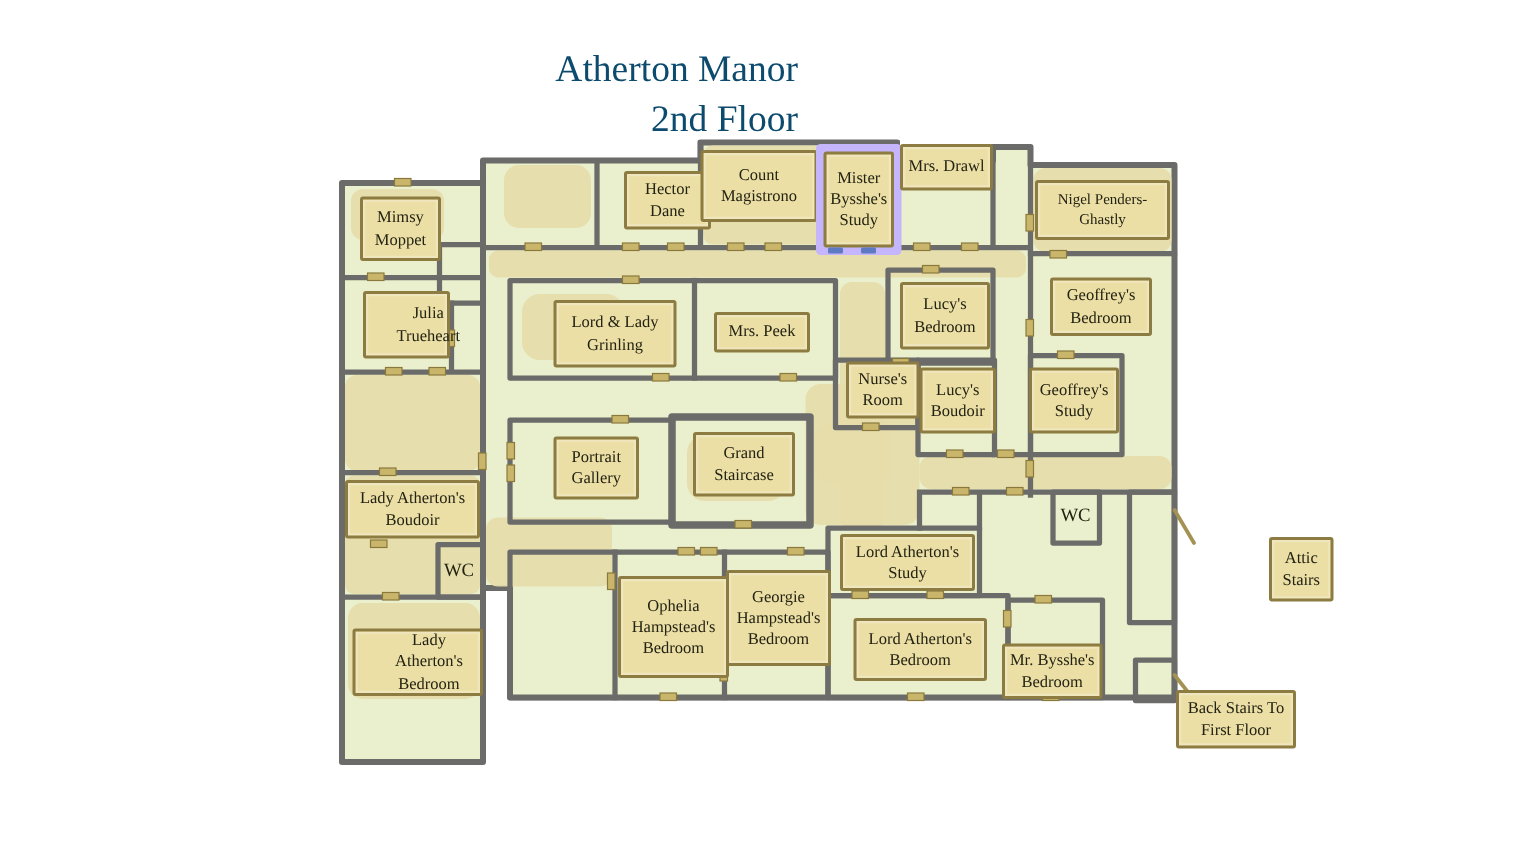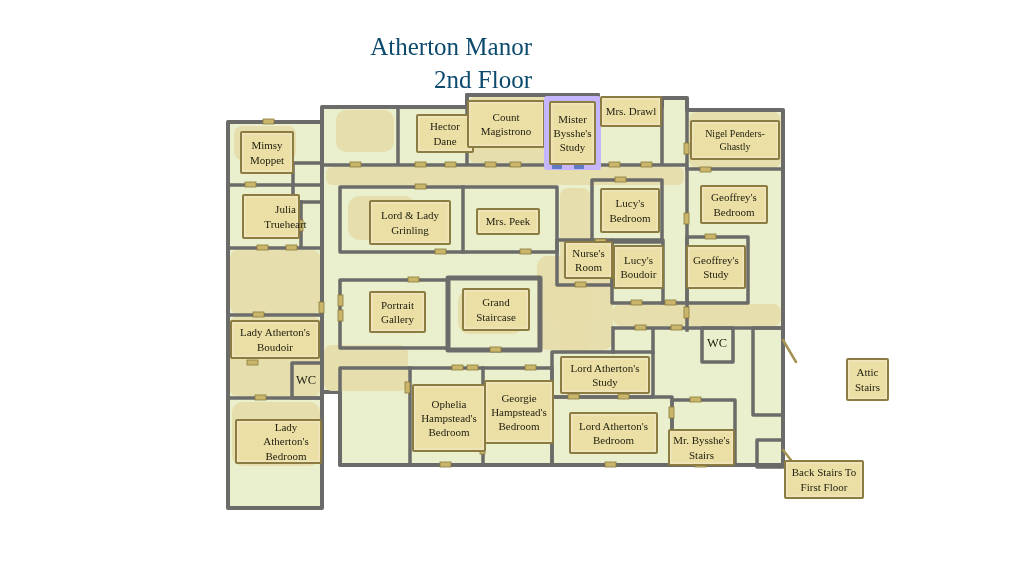--- a/index.html
+++ b/index.html
@@ -163,19 +163,19 @@
   <div class="lbl" style="left:686px;top:245px;width:60px;height:44px;">Geoffrey's Study</div>
   <div class="lbl" style="left:369px;top:291px;width:57px;height:42px;">Portrait Gallery</div>
   <div class="lbl" style="left:462px;top:288px;width:68px;height:43px;">Grand Staircase</div>
   <div class="lbl" style="left:230px;top:320px;width:90px;height:39px;">Lady Atherton's Boudoir</div>
   <div class="lbl plain" style="left:292px;top:369px;width:28px;height:22px;">WC</div>
   <div class="lbl" style="left:235px;top:419px;width:87px;height:45px;padding-left:18px;">Lady Atherton's Bedroom</div>
   <div class="lbl ta-left" style="left:412px;top:384px;width:74px;height:68px;">Ophelia Hampstead's Bedroom</div>
   <div class="lbl ta-left" style="left:484px;top:380px;width:70px;height:64px;">Georgie Hampstead's Bedroom</div>
   <div class="lbl" style="left:560px;top:356px;width:90px;height:38px;">Lord Atherton's Study</div>
   <div class="lbl" style="left:569px;top:412px;width:89px;height:42px;">Lord Atherton's Bedroom</div>
-  <div class="lbl ta-left" style="left:668px;top:429px;width:67px;height:37px;">Mr. Bysshe's Stairs</div>
+  <div class="lbl ta-left" style="left:668px;top:429px;width:67px;height:37px;">Mr. Bysshe's Bedroom</div>
   <div class="lbl plain" style="left:703px;top:333px;width:28px;height:21px;">WC</div>
 
   <div class="lbl" style="left:806px;top:358px;width:43px;height:43px;margin-left:40px;">Attic Stairs</div>
   <div class="lbl" style="left:784px;top:460px;width:80px;height:39px;">Back Stairs To First Floor</div>
 
 </div>
 
 </body></html>

